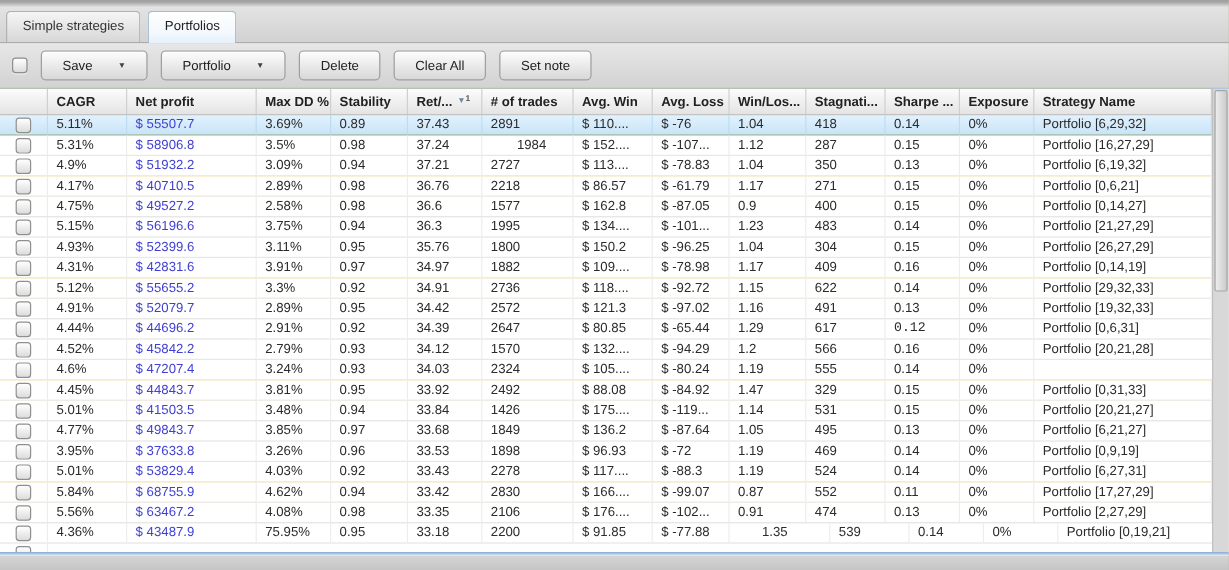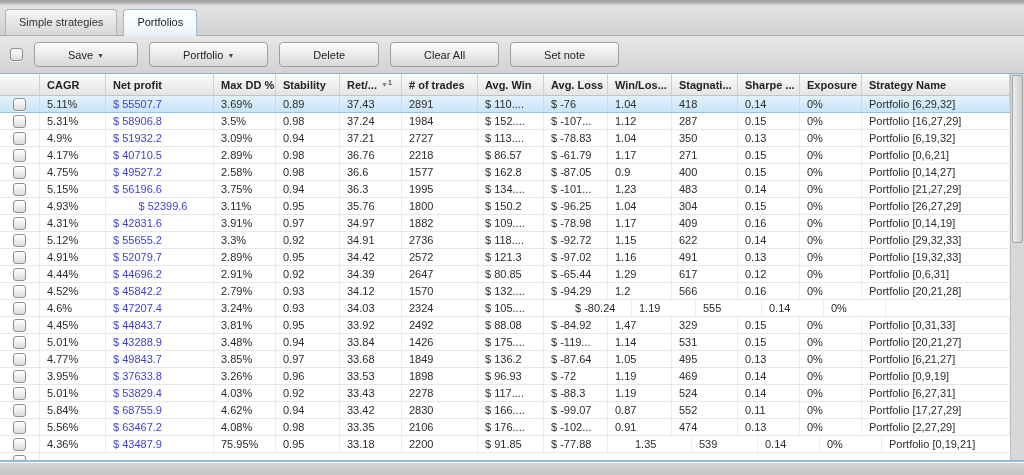--- a/index.html
+++ b/index.html
@@ -14,23 +14,23 @@
     border:1px solid #b2b2b2; border-bottom:none; border-radius:4px 4px 0 0;
     background:linear-gradient(#f5f5f5,#d7d7d7); cursor:default; }
   .tab.active { background:linear-gradient(#ffffff 0%,#f2f8fd 70%,#e4f0fb 100%);
     border-color:#9fbbd6; color:#222; height:27px; margin-bottom:-1px; }
 
   
   .toolbar { position:absolute; top:36px; left:0; right:0; height:37px;
     background:linear-gradient(#e7e7e7,#d2d2d2); display:flex; align-items:center; padding-left:10px; }
   .checkbox { width:13px; height:13px; border:1px solid #8f8f8f; border-radius:3px;
     background:linear-gradient(#ffffff,#dcdcdc); box-shadow:0 1px 0 rgba(255,255,255,.6); }
-  .tbtn { height:25px; margin-left:11px; padding:0 33px; font-size:11px; color:#222;
+  .tbtn { height:25px; margin-left:11px; padding:0 17px; font-size:11px; color:#222;
     border:1px solid #9f9f9f; border-radius:4px; background:linear-gradient(#fdfdfd,#d8d8d8);
-    display:inline-flex; align-items:center; gap:4px; box-shadow:inset 0 1px 0 rgba(255,255,255,.8);
+    display:inline-flex; align-items:center; gap:21px; box-shadow:inset 0 1px 0 rgba(255,255,255,.8);
     font-family:"Liberation Sans",sans-serif; cursor:default; }
   .caret { font-size:7px; color:#444; padding-top:1px; }
 
   
   .grid-panel { position:absolute; top:73px; left:0; right:0; bottom:14px; background:#fff;
     border-top:1px solid #8fb3d6; border-bottom:1px solid #8fb3d6; }
   .grid-body { position:absolute; top:0; left:0; right:14px; bottom:0; overflow:hidden; background:#eab308; }
 
   .hrow { display:flex; height:22px; background:linear-gradient(#fcfcfc,#e4e4e4);
     border-bottom:1px solid #c3c3c3; }
@@ -127,21 +127,21 @@
           </div>
           <div class="grow">
             <div class="gcell cb" style="width: 40px;">
               <div class="checkbox"></div>
             </div>
             <div class="gcell" style="width: 66px;">5.31%</div>
             <div class="gcell link" style="width: 108px;">$ 58906.8</div>
             <div class="gcell" style="width: 62px;">3.5%</div>
             <div class="gcell" style="width: 64px;">0.98</div>
             <div class="gcell" style="width: 62px;">37.24</div>
-            <div class="gcell" style="width: 76px;">1984</div>
+            <div class="gcell" style="width: 76px; text-align: center;">1984</div>
             <div class="gcell" style="width: 66px;">$ 152....</div>
             <div class="gcell" style="width: 64px;">$ -107...</div>
             <div class="gcell" style="width: 64px;">1.12</div>
             <div class="gcell" style="width: 66px;">287</div>
             <div class="gcell" style="width: 62px;">0.15</div>
             <div class="gcell" style="width: 62px;">0%</div>
             <div class="gcell" style="width: 148px;">Portfolio [16,27,29]</div>
           </div>
           <div class="grow">
             <div class="gcell cb" style="width: 40px;">
@@ -213,21 +213,21 @@
             <div class="gcell" style="width: 66px;">483</div>
             <div class="gcell" style="width: 62px;">0.14</div>
             <div class="gcell" style="width: 62px;">0%</div>
             <div class="gcell" style="width: 148px;">Portfolio [21,27,29]</div>
           </div>
           <div class="grow">
             <div class="gcell cb" style="width: 40px;">
               <div class="checkbox"></div>
             </div>
             <div class="gcell" style="width: 66px;">4.93%</div>
-            <div class="gcell link" style="width: 108px; text-align: center;">$ 52399.6</div>
+            <div class="gcell link" style="width: 108px;">$ 52399.6</div>
             <div class="gcell" style="width: 62px;">3.11%</div>
             <div class="gcell" style="width: 64px;">0.95</div>
             <div class="gcell" style="width: 62px;">35.76</div>
             <div class="gcell" style="width: 76px;">1800</div>
             <div class="gcell" style="width: 66px;">$ 150.2</div>
             <div class="gcell" style="width: 64px;">$ -96.25</div>
             <div class="gcell" style="width: 64px;">1.04</div>
             <div class="gcell" style="width: 66px;">304</div>
             <div class="gcell" style="width: 62px;">0.15</div>
             <div class="gcell" style="width: 62px;">0%</div>
@@ -294,21 +294,21 @@
             <div class="gcell" style="width: 66px;">4.44%</div>
             <div class="gcell link" style="width: 108px;">$ 44696.2</div>
             <div class="gcell" style="width: 62px;">2.91%</div>
             <div class="gcell" style="width: 64px;">0.92</div>
             <div class="gcell" style="width: 62px;">34.39</div>
             <div class="gcell" style="width: 76px;">2647</div>
             <div class="gcell" style="width: 66px;">$ 80.85</div>
             <div class="gcell" style="width: 64px;">$ -65.44</div>
             <div class="gcell" style="width: 64px;">1.29</div>
             <div class="gcell" style="width: 66px;">617</div>
-            <div class="gcell" style="width: 62px;">0.12</div>
+            <div class="gcell" style="width: 62px; font-family: Liberation Mono, monospace;">0.12</div>
             <div class="gcell" style="width: 62px;">0%</div>
             <div class="gcell" style="width: 148px;">Portfolio [0,6,31]</div>
           </div>
           <div class="grow">
             <div class="gcell cb" style="width: 40px;">
               <div class="checkbox"></div>
             </div>
             <div class="gcell" style="width: 66px;">4.52%</div>
             <div class="gcell link" style="width: 108px;">$ 45842.2</div>
             <div class="gcell" style="width: 62px;">2.79%</div>
@@ -327,21 +327,21 @@
             <div class="gcell cb" style="width: 40px;">
               <div class="checkbox"></div>
             </div>
             <div class="gcell" style="width: 66px;">4.6%</div>
             <div class="gcell link" style="width: 108px;">$ 47207.4</div>
             <div class="gcell" style="width: 62px;">3.24%</div>
             <div class="gcell" style="width: 64px;">0.93</div>
             <div class="gcell" style="width: 62px;">34.03</div>
             <div class="gcell" style="width: 76px;">2324</div>
             <div class="gcell" style="width: 66px;">$ 105....</div>
-            <div class="gcell" style="width: 64px; margin-left: 24px;">$ -80.24</div>
+            <div class="gcell" style="width: 64px;">$ -80.24</div>
             <div class="gcell" style="width: 64px;">1.19</div>
             <div class="gcell" style="width: 66px;">555</div>
             <div class="gcell" style="width: 62px;">0.14</div>
             <div class="gcell" style="width: 62px;">0%</div>
           </div>
           <div class="grow">
             <div class="gcell cb" style="width: 40px;">
               <div class="checkbox"></div>
             </div>
             <div class="gcell" style="width: 66px;">4.45%</div>
@@ -356,21 +356,21 @@
             <div class="gcell" style="width: 66px;">329</div>
             <div class="gcell" style="width: 62px;">0.15</div>
             <div class="gcell" style="width: 62px;">0%</div>
             <div class="gcell" style="width: 148px;">Portfolio [0,31,33]</div>
           </div>
           <div class="grow">
             <div class="gcell cb" style="width: 40px;">
               <div class="checkbox"></div>
             </div>
             <div class="gcell" style="width: 66px;">5.01%</div>
-            <div class="gcell link" style="width: 108px;">$ 43288.9</div>
+            <div class="gcell link" style="width: 108px;">$ 41503.5</div>
             <div class="gcell" style="width: 62px;">3.48%</div>
             <div class="gcell" style="width: 64px;">0.94</div>
             <div class="gcell" style="width: 62px;">33.84</div>
             <div class="gcell" style="width: 76px;">1426</div>
             <div class="gcell" style="width: 66px;">$ 175....</div>
             <div class="gcell" style="width: 64px;">$ -119...</div>
             <div class="gcell" style="width: 64px;">1.14</div>
             <div class="gcell" style="width: 66px;">531</div>
             <div class="gcell" style="width: 62px;">0.15</div>
             <div class="gcell" style="width: 62px;">0%</div>

